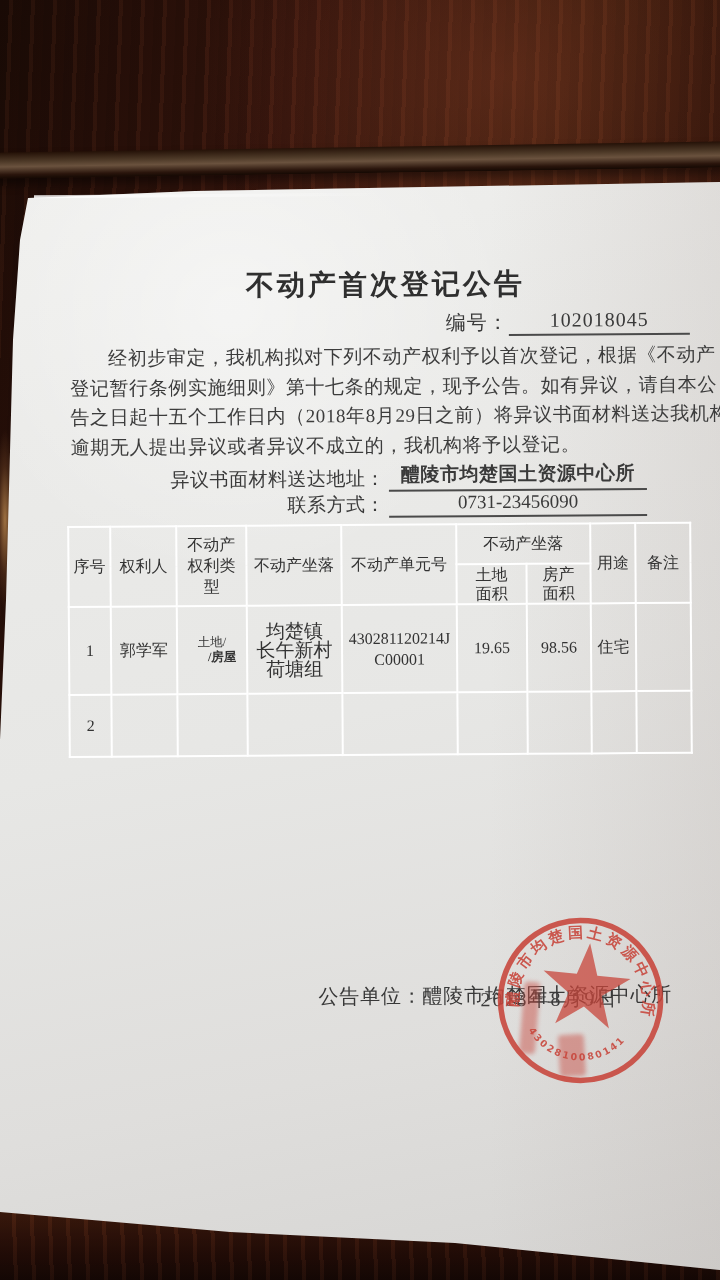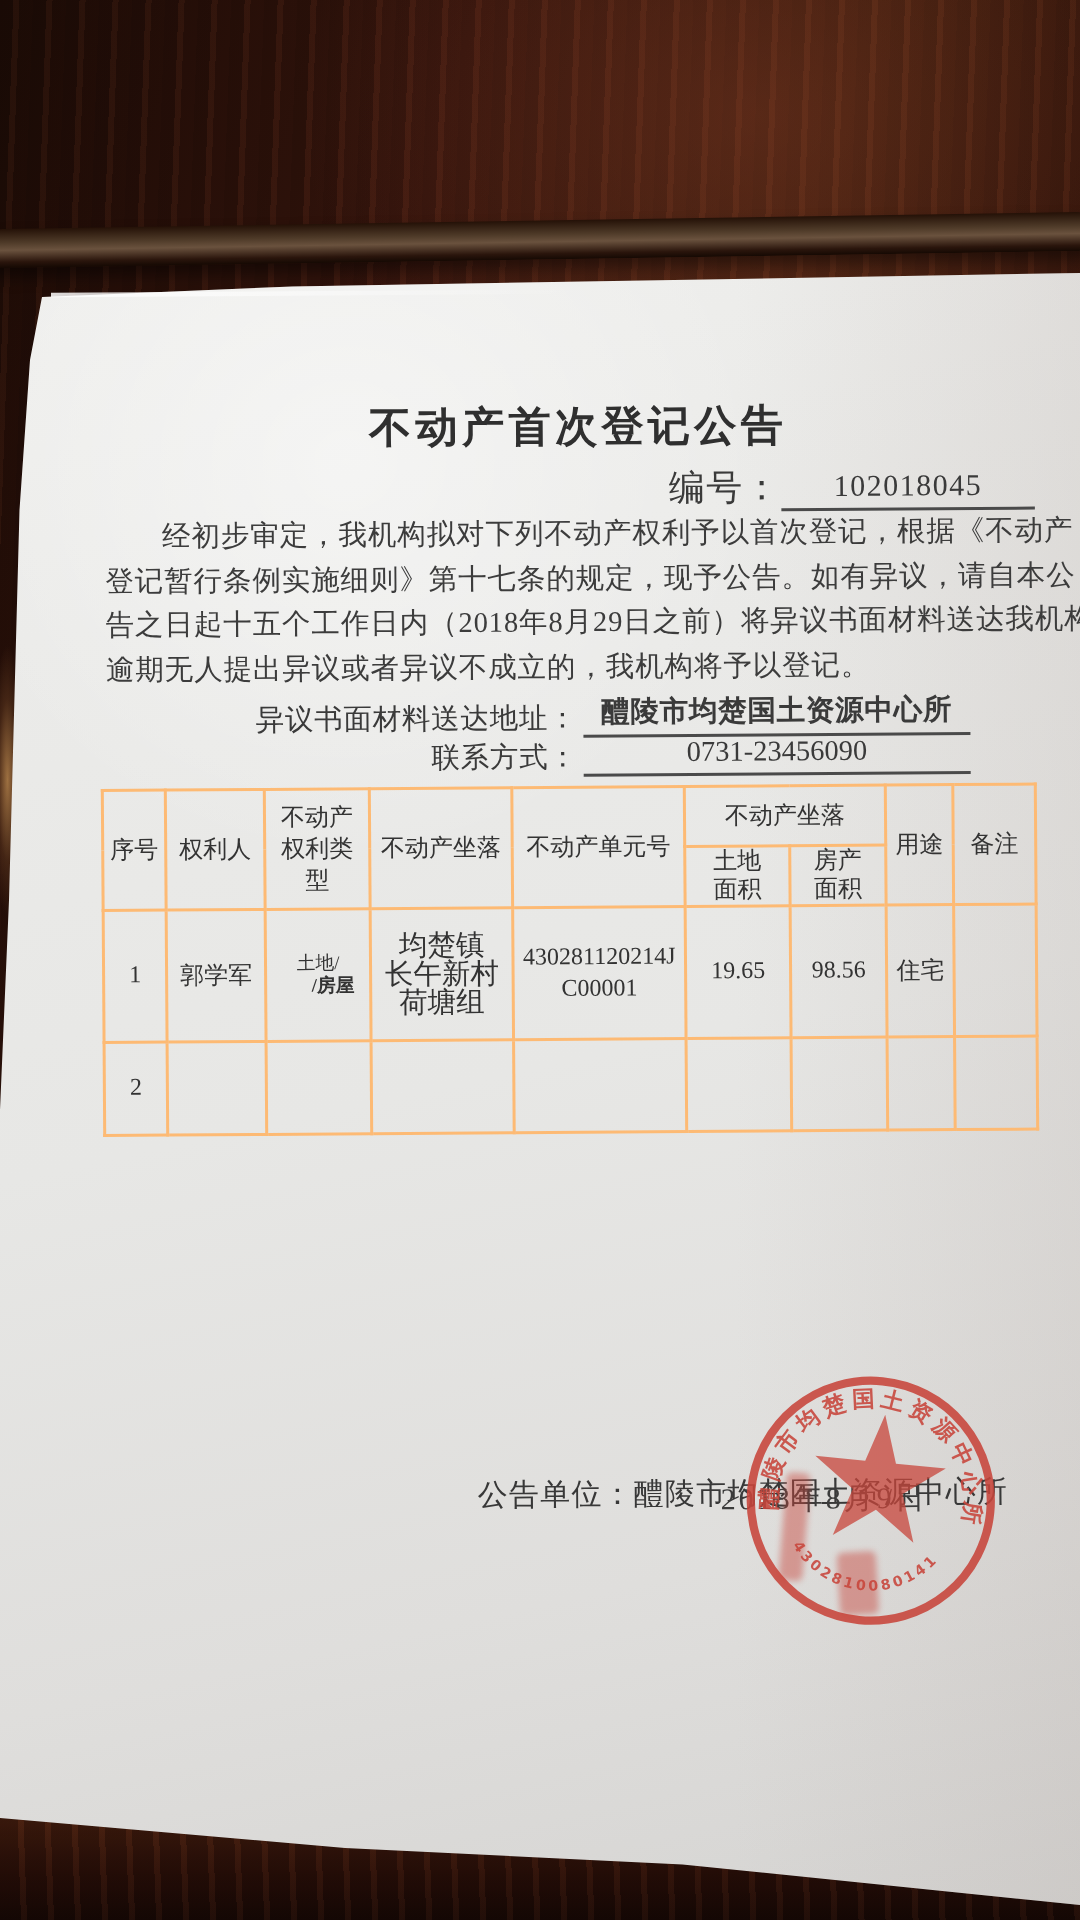--- a/index.html
+++ b/index.html
@@ -50,21 +50,21 @@
   
   .content{
     position:absolute;left:0;top:0;width:720px;height:1280px;
     color:#3a3a3a;transform:rotate(-0.4deg);
   }
   .doc-title{
     position:absolute;left:0;top:266px;width:776px;text-align:center;
     font-size:28px;font-weight:600;letter-spacing:3px;color:#2f2f2f;
   }
   .no-row{position:absolute;left:448px;top:310px;width:244px;display:flex;align-items:flex-end;}
-  .no-label{font-size:24px;letter-spacing:1px;}
+  .no-label{font-size:20px;letter-spacing:1px;}
   .no-value{
     flex:1;text-align:center;font-size:20px;letter-spacing:1px;
     border-bottom:2px solid #4a4a4a;padding-bottom:2px;
   }
   .body-text{position:absolute;left:72px;top:342px;width:632px;font-size:19px;color:#3c3c3c;}
   .body-line{height:29.5px;line-height:29.5px;letter-spacing:.6px;white-space:nowrap;}
   .indent{text-indent:2em;}
   .field-row{position:absolute;display:flex;align-items:flex-end;}
   .addr-row{left:150px;top:462px;width:500px;}
   .contact-row{left:150px;top:492px;width:500px;}
@@ -73,21 +73,21 @@
     width:258px;text-align:center;font-size:19px;border-bottom:2px solid #4a4a4a;padding-bottom:2px;
   }
   .bold{font-weight:bold;letter-spacing:.5px;}
   
   .reg-table{
     position:absolute;left:68px;top:524px;
     border-collapse:collapse;table-layout:fixed;width:622px;
     font-size:16px;color:#333;
   }
   .reg-table td,.reg-table th{
-    border:2px solid #fdba74;text-align:center;vertical-align:middle;
+    border:2px solid #ffffff;text-align:center;vertical-align:middle;
     padding:0 2px;font-weight:normal;overflow:hidden;
   }
   .hrow-a{height:40px;}
   .hrow-b{height:40px;}
   .drow-1{height:88px;}
   .drow-2{height:62px;}
   .cell-small{font-size:12.5px;text-align:left;line-height:15px;}
   .cell-small .l2{text-indent:1.6em;font-weight:bold;}
   .cell-left{text-align:left;font-size:19px;line-height:19px;padding-left:5px;}
   .cell-unit{font-size:16px;line-height:21px;margin-top:36px;}

